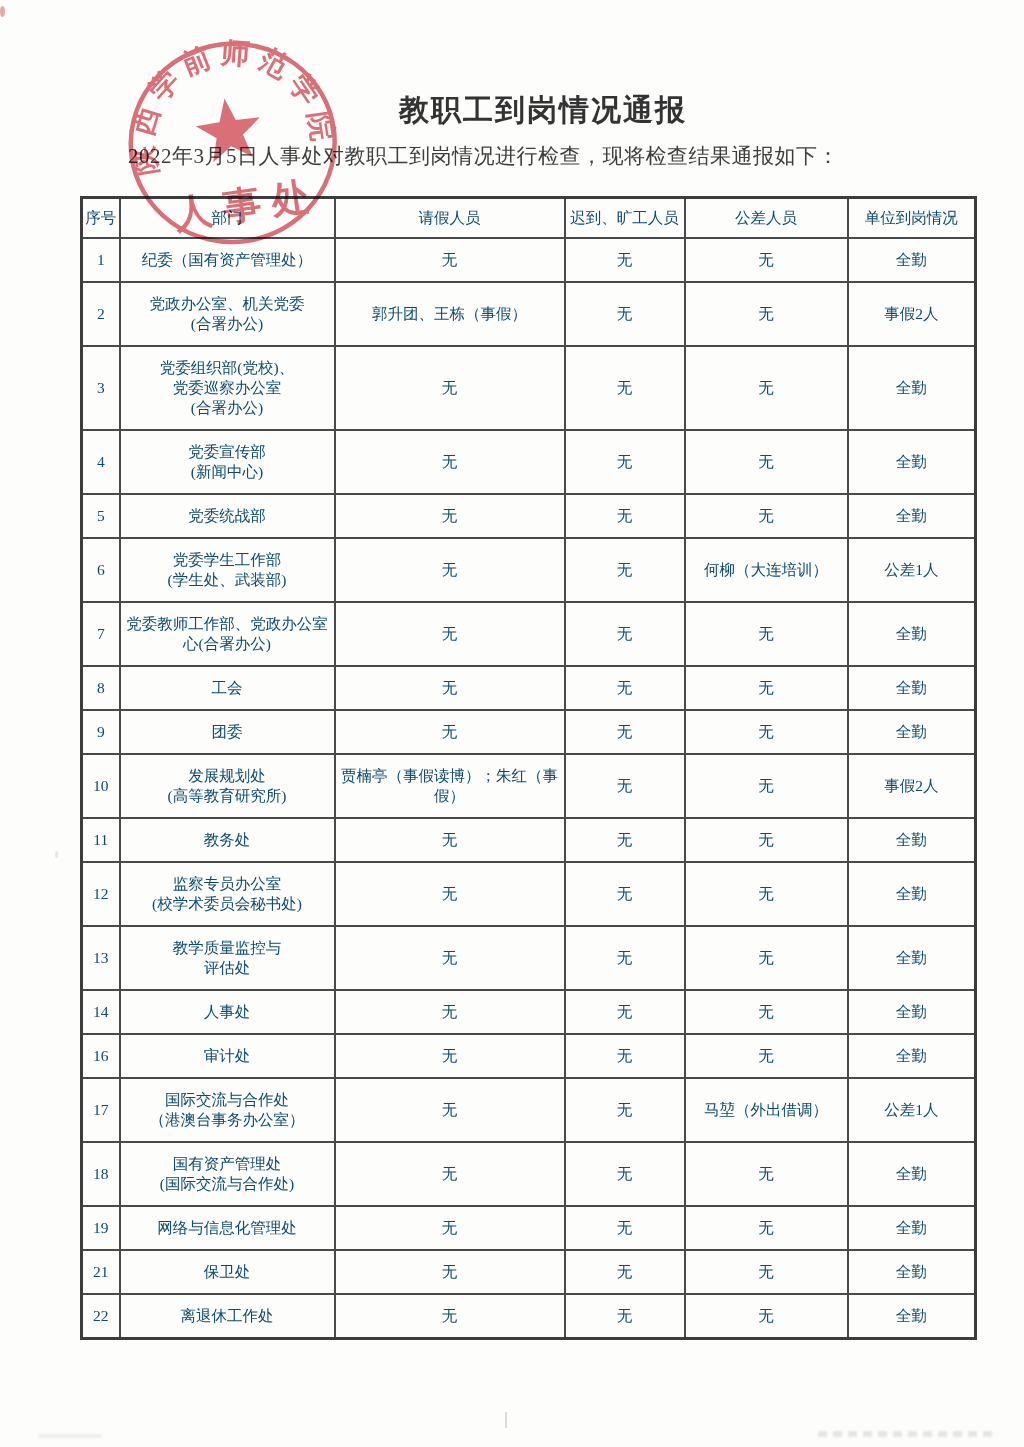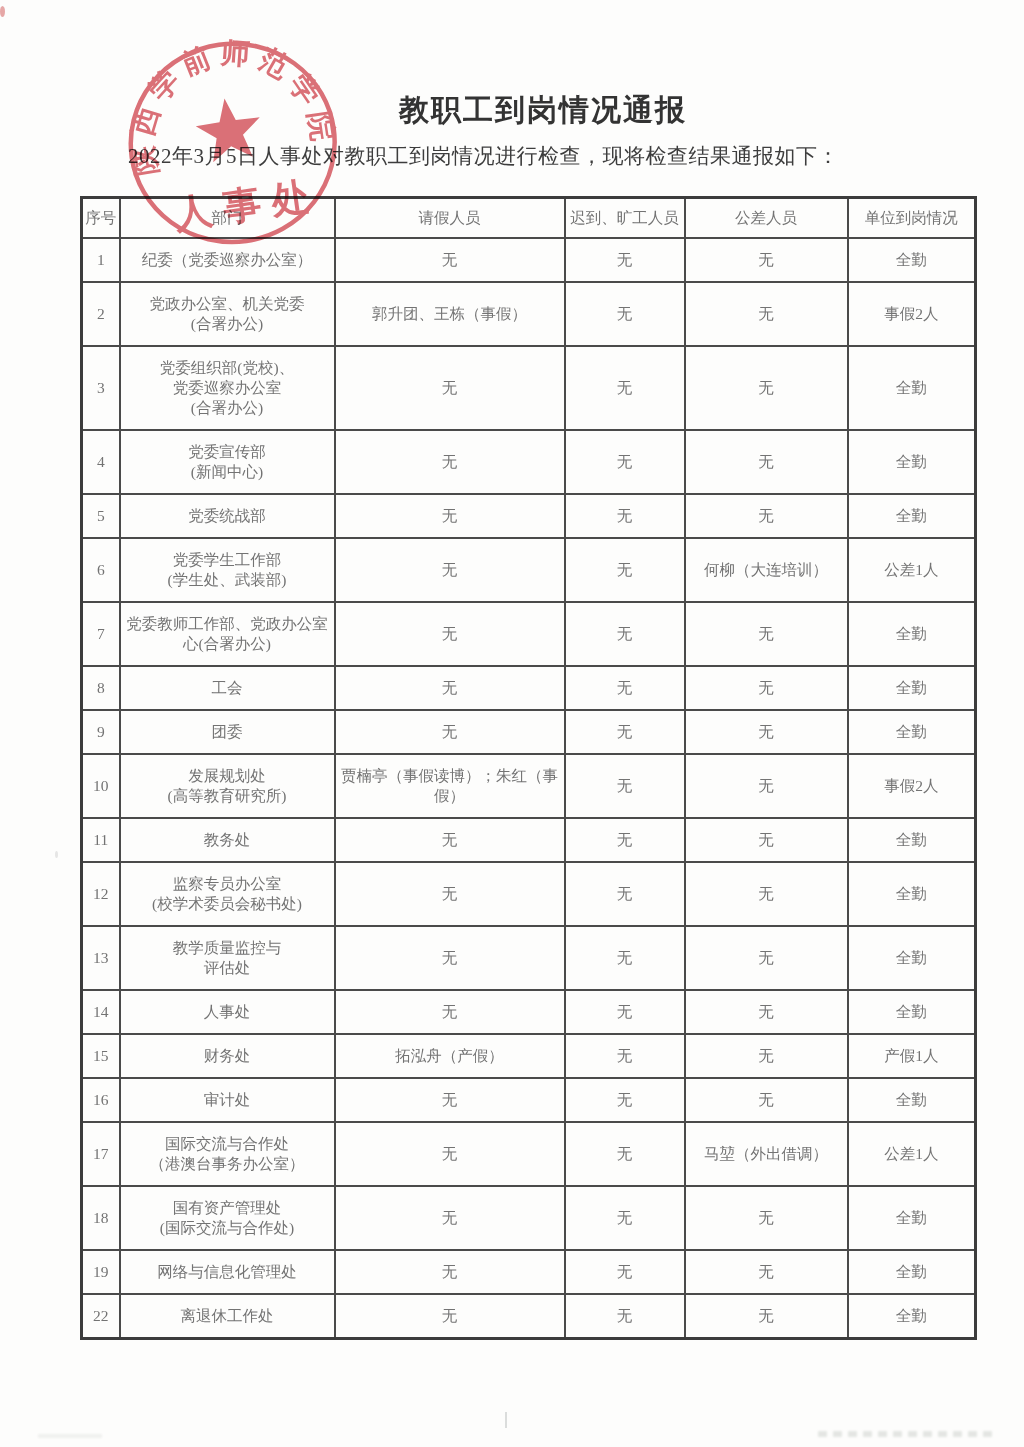--- a/index.html
+++ b/index.html
@@ -15,21 +15,21 @@
     color:#333333; letter-spacing:2px; margin:16px;
   }
   .intro {
     position:absolute; left:126px; top:139px; width:780px;
     font-size:21px; color:#3d3d3d; letter-spacing:0.5px; margin:2px;
     line-height:30px;
   }
   table.report {
     position:absolute; left:80px; top:196px; width:894px;
     border-collapse:collapse; table-layout:fixed;
-    font-size:15.5px; color:#737373;border-radius:32px;
+    font-size:15.5px; color:#0c4a6e;border-radius:32px;
   }
   table.report th, table.report td {
     border:2px solid #4a4a4a; text-align:center; vertical-align:middle;
     padding:11px 4px; line-height:20px; white-space:pre-line;
     font-weight:normal; overflow:hidden;
   }
   table.report thead th { padding:9px 2px; }
   table.report { border:3px solid #3c3c3c; }
   .stamp {
     position:absolute; left:123px; top:38px; width:218px; height:214px;
@@ -72,21 +72,21 @@
           <th>部门</th>
           <th>请假人员</th>
           <th>迟到、旷工人员</th>
           <th>公差人员</th>
           <th>单位到岗情况</th>
         </tr>
     </thead>
     <tbody id="table-body">
         <tr>
           <td>1</td>
-          <td>纪委（党委巡察办公室）</td>
+          <td>纪委（国有资产管理处）</td>
           <td>无</td>
           <td>无</td>
           <td>无</td>
           <td>全勤</td>
         </tr>
         <tr>
           <td>2</td>
           <td>党政办公室、机关党委
 (合署办公)</td>
           <td>郭升团、王栋（事假）</td>
@@ -193,28 +193,20 @@
         </tr>
         <tr>
           <td>14</td>
           <td>人事处</td>
           <td>无</td>
           <td>无</td>
           <td>无</td>
           <td>全勤</td>
         </tr>
         <tr>
-          <td>15</td>
-          <td>财务处</td>
-          <td>拓泓舟（产假）</td>
-          <td>无</td>
-          <td>无</td>
-          <td>产假1人</td>
-        </tr>
-        <tr>
           <td>16</td>
           <td>审计处</td>
           <td>无</td>
           <td>无</td>
           <td>无</td>
           <td>全勤</td>
         </tr>
         <tr>
           <td>17</td>
           <td>国际交流与合作处
@@ -229,20 +221,28 @@
           <td>国有资产管理处
 (国际交流与合作处)</td>
           <td>无</td>
           <td>无</td>
           <td>无</td>
           <td>全勤</td>
         </tr>
         <tr>
           <td>19</td>
           <td>网络与信息化管理处</td>
+          <td>无</td>
+          <td>无</td>
+          <td>无</td>
+          <td>全勤</td>
+        </tr>
+        <tr>
+          <td>21</td>
+          <td>保卫处</td>
           <td>无</td>
           <td>无</td>
           <td>无</td>
           <td>全勤</td>
         </tr>
         <tr>
           <td>22</td>
           <td>离退休工作处</td>
           <td>无</td>
           <td>无</td>

